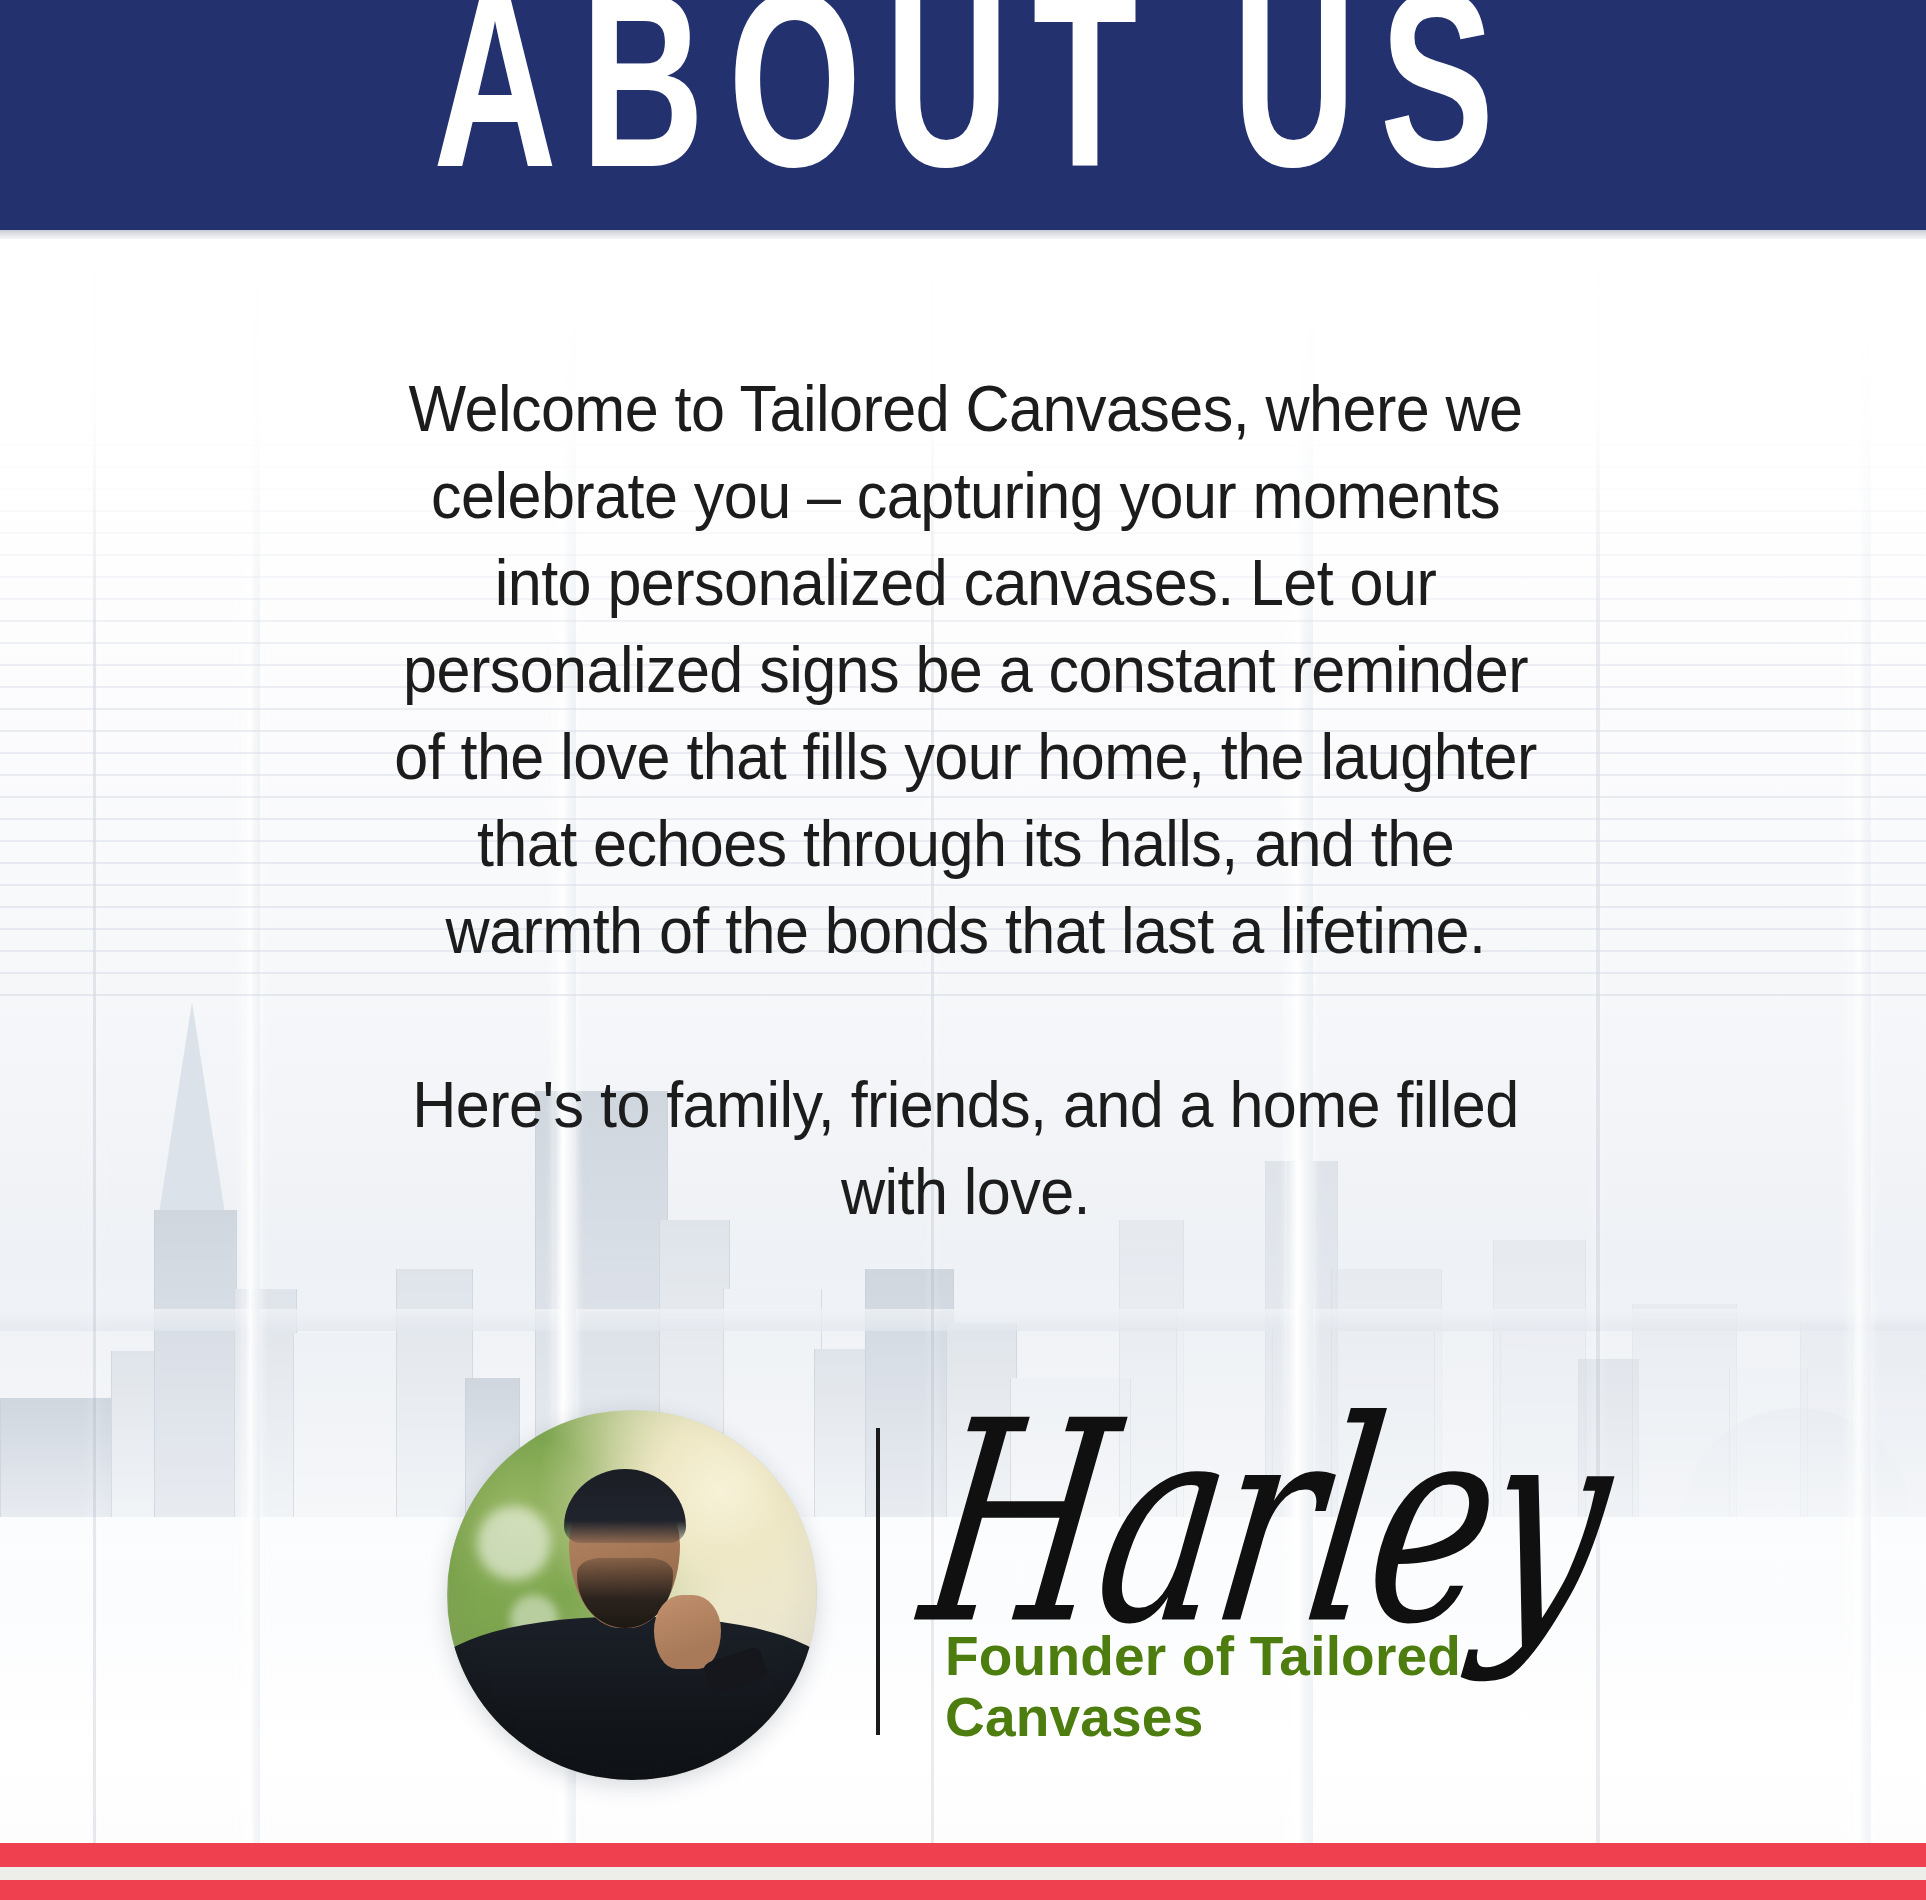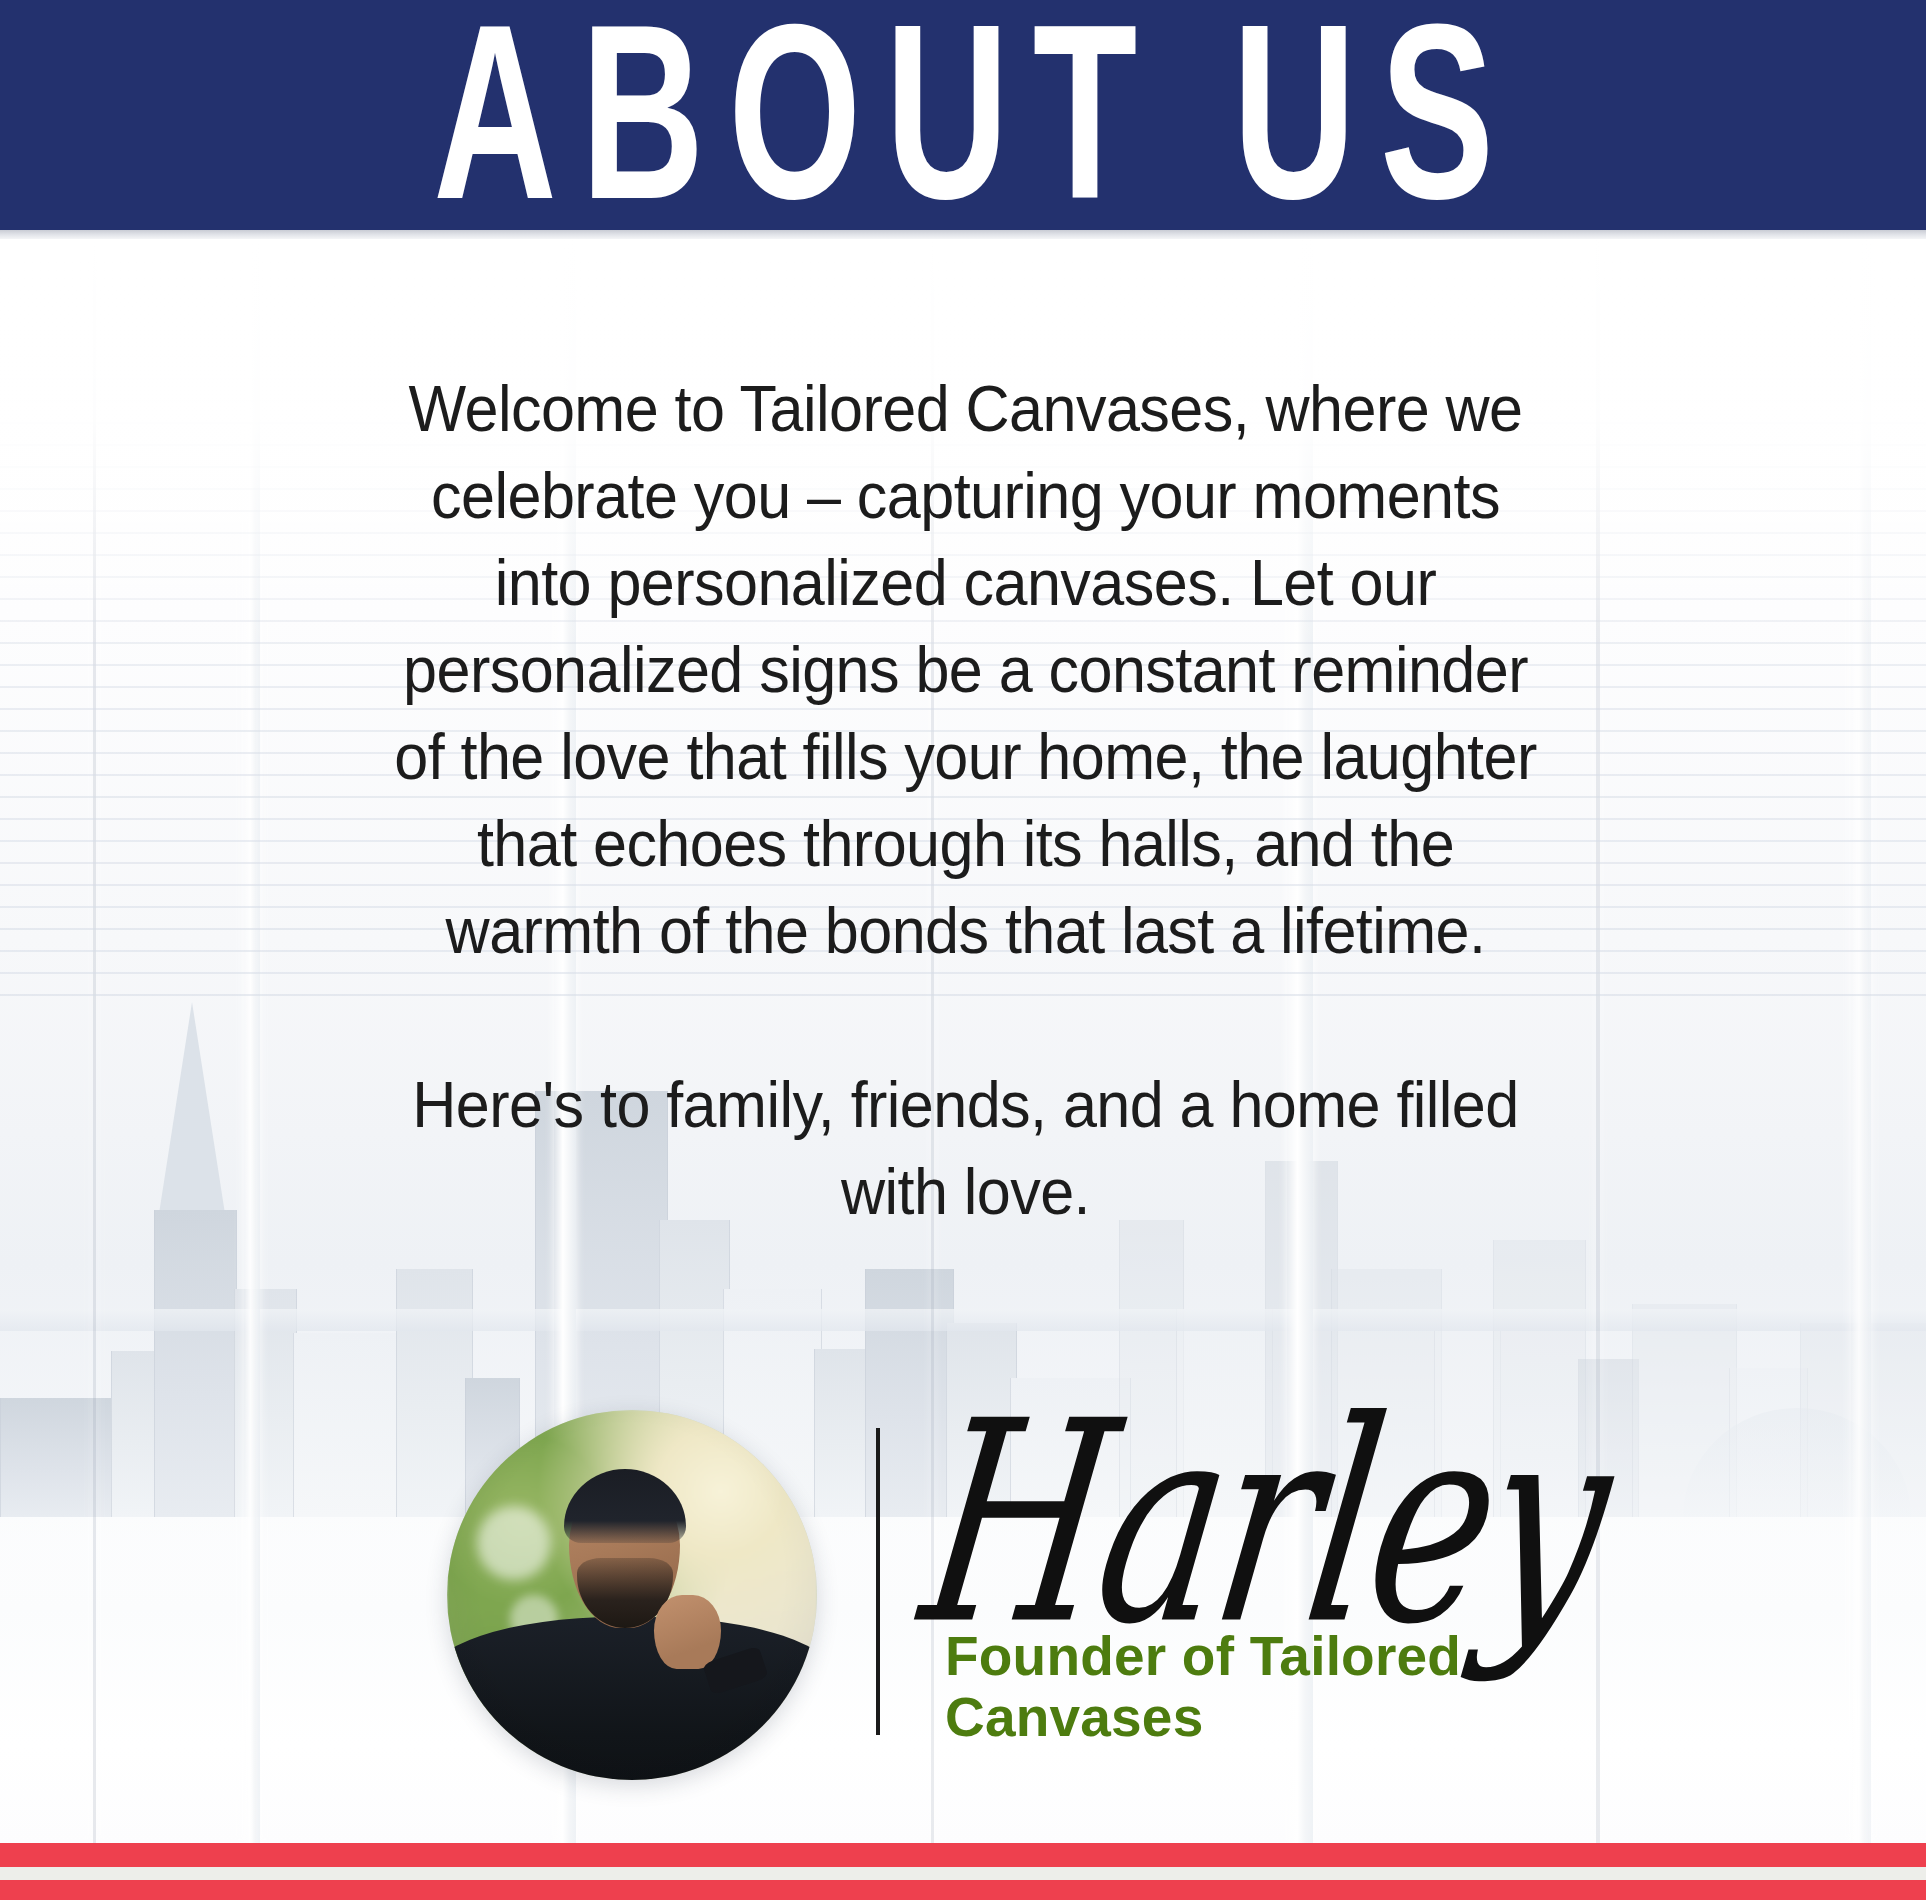--- a/index.html
+++ b/index.html
@@ -116,21 +116,20 @@
     background: linear-gradient(to bottom, #ffffff 0%, rgba(255,255,255,.92) 45%, rgba(255,255,255,0) 100%);
   }
 
   
   .header-bar {
     position: absolute;
     left: 0; top: 0;
     width: 1927px; height: 230px;
     background: #23316e;
     display: flex;
-    align-items: center;
     justify-content: center;
     overflow: hidden;
   }
   .header-title {
     color: #ffffff;
     font-family: "Liberation Sans", sans-serif;
     font-weight: 700;
     font-size: 186px;
     line-height: 188px;
     letter-spacing: 26px;

